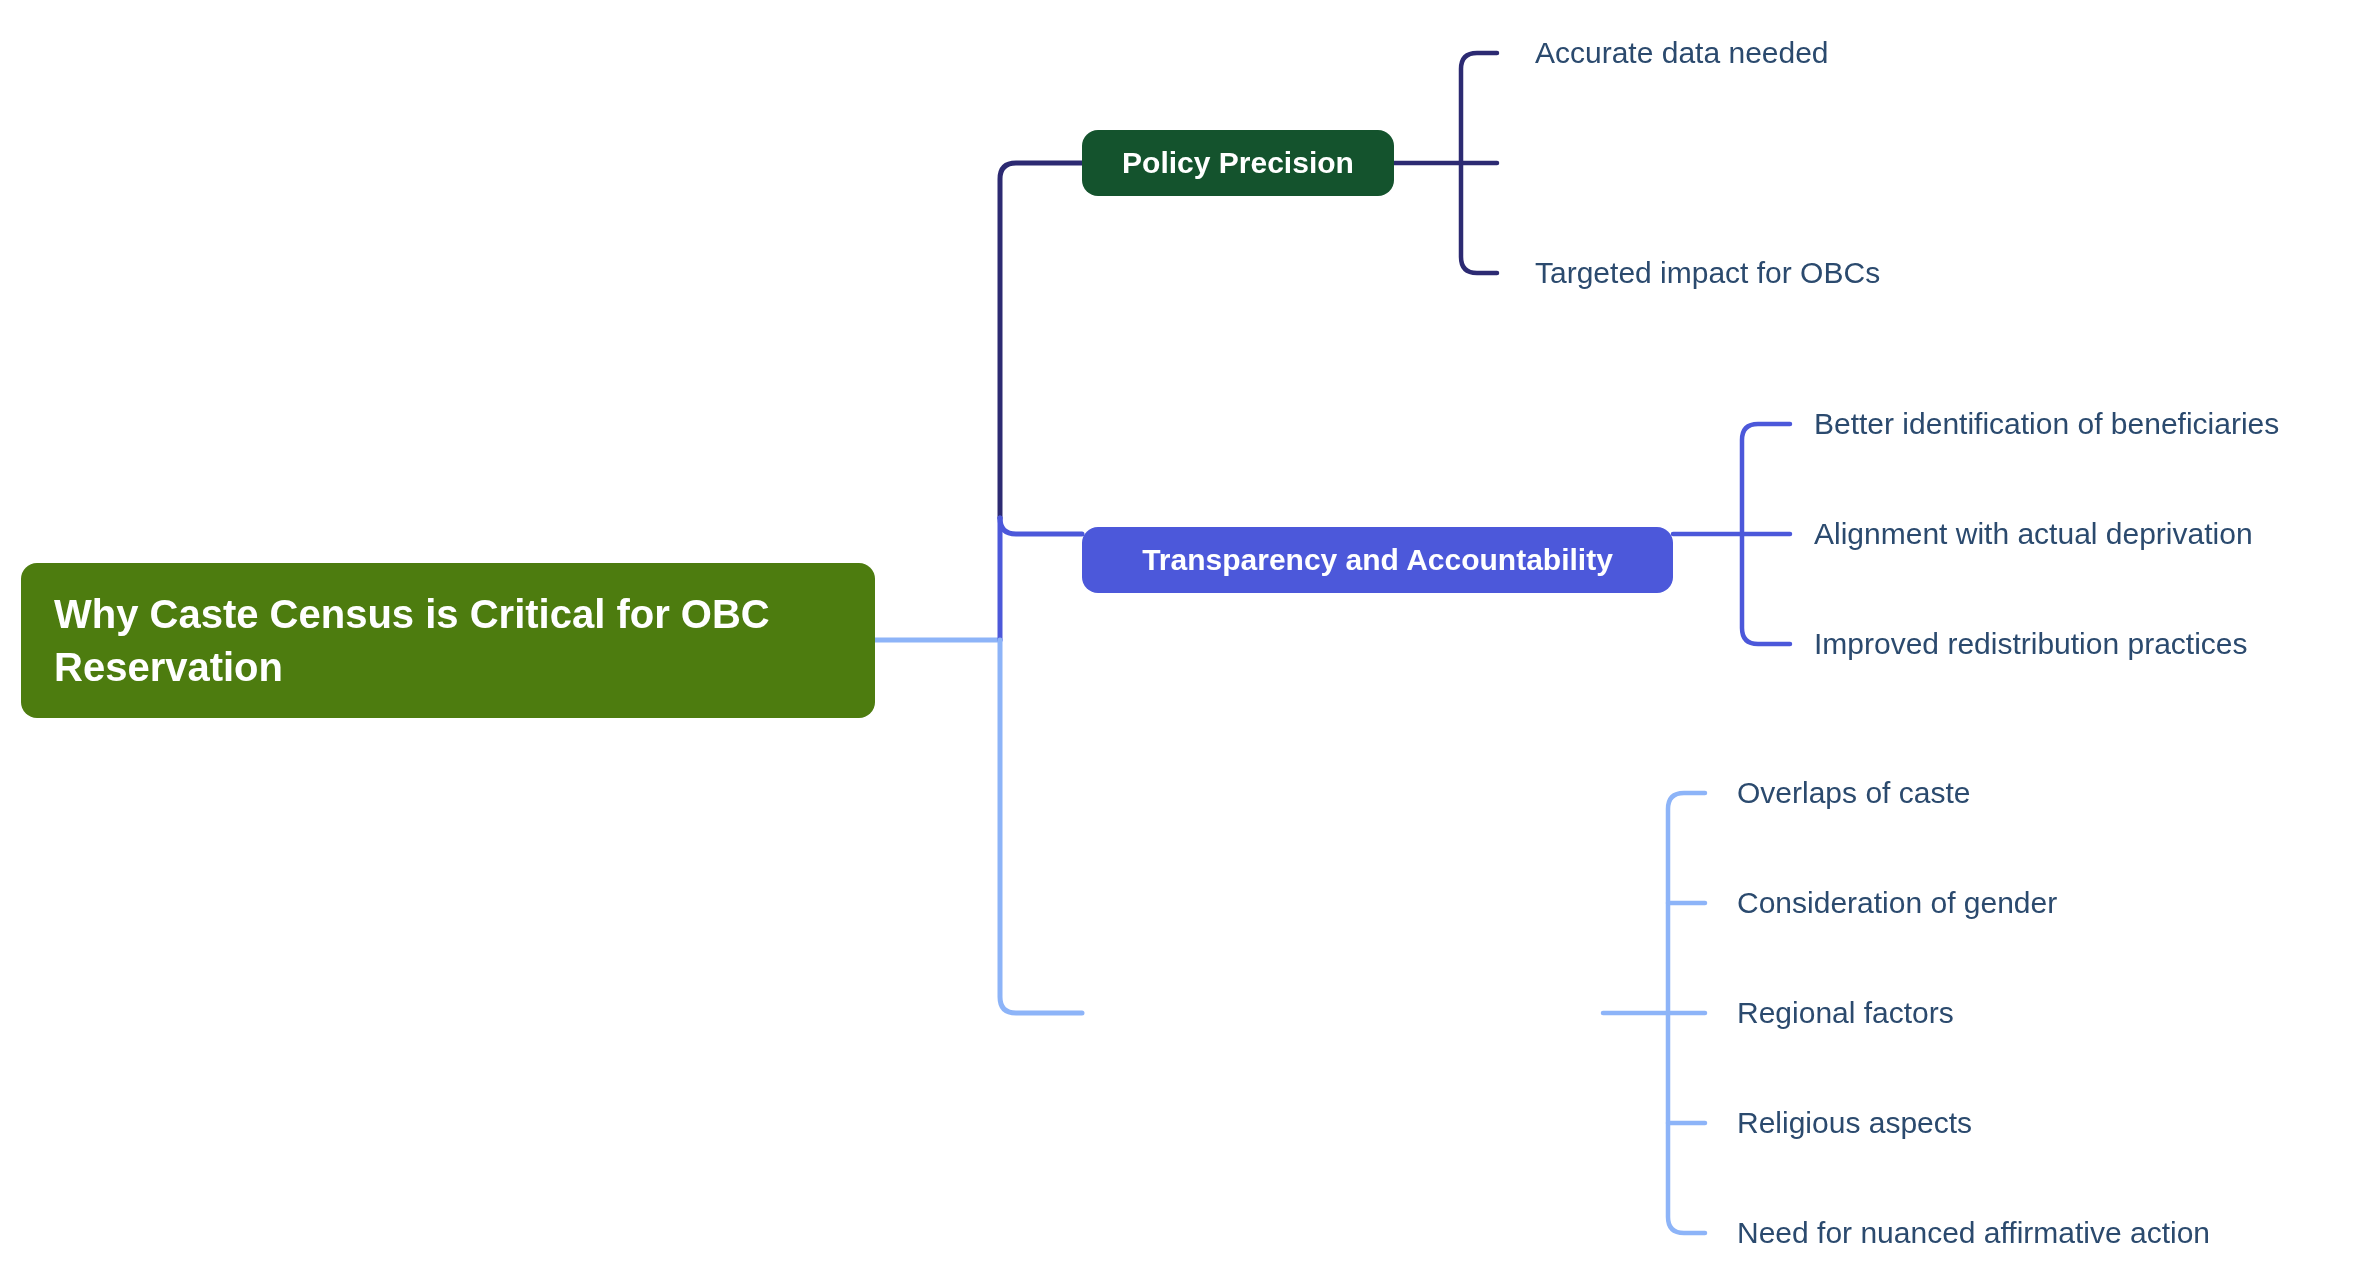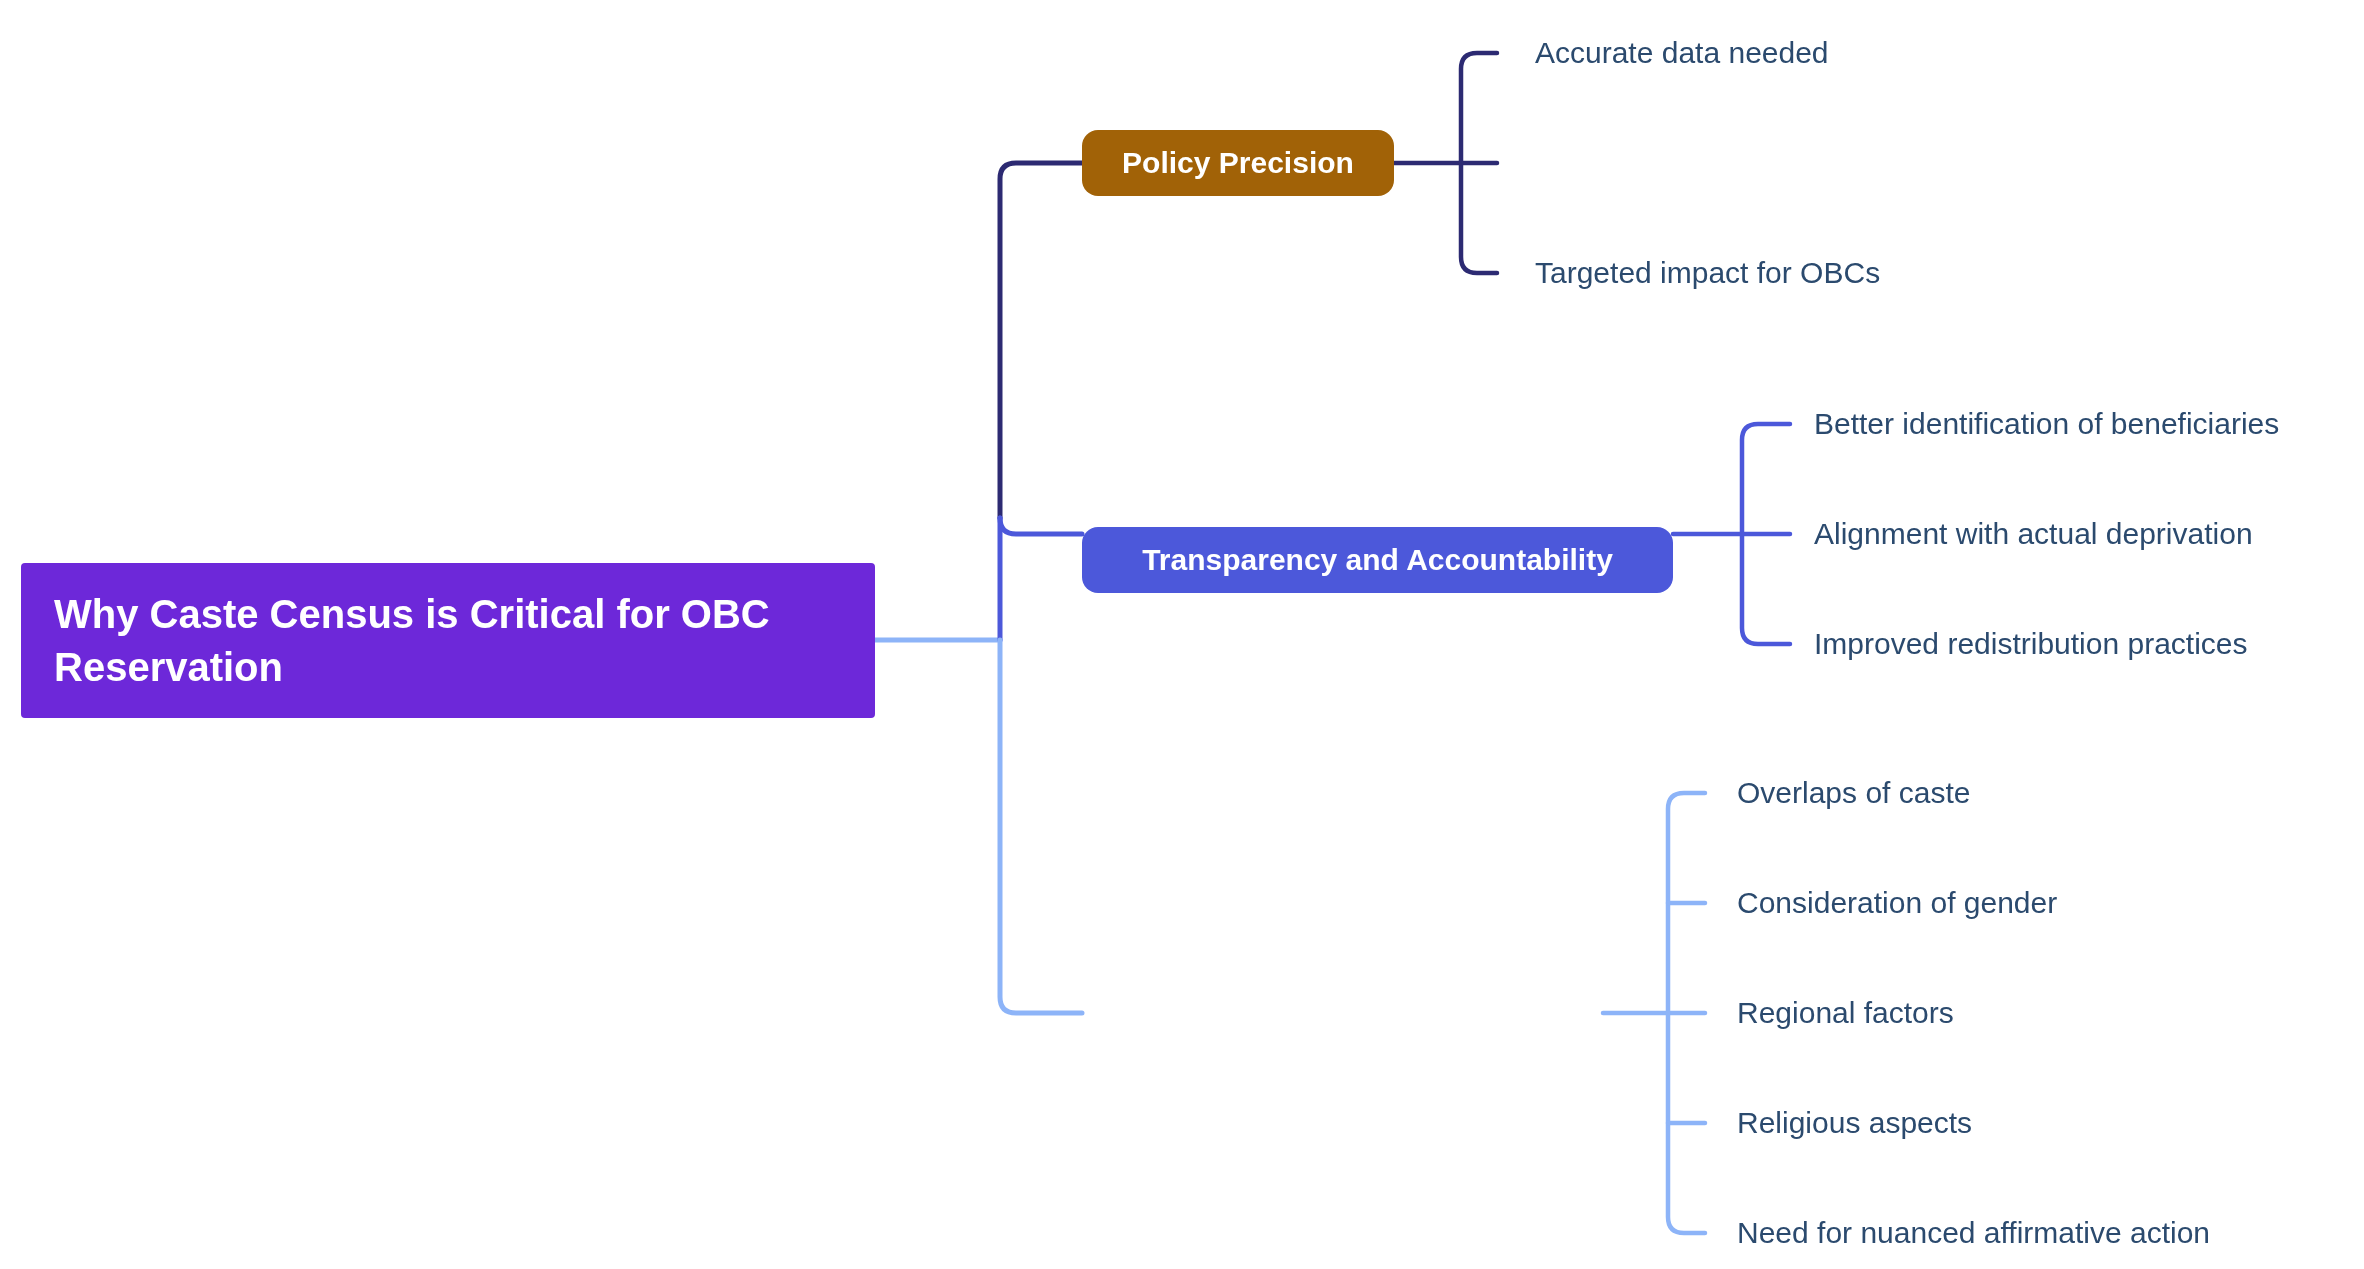--- a/index.html
+++ b/index.html
@@ -32,40 +32,40 @@
     display: flex;
     align-items: center;
     color: #ffffff;
     font-weight: 700;
   }
   .root-node {
     left: 21px;
     top: 563px;
     width: 854px;
     height: 155px;
-    background: #6d28d9;
-    border-radius: 4px;
+    background: #4d7c0f;
+    border-radius: 16px;
     font-size: 40px;
     line-height: 1.32;
     padding: 0 30px 0 33px;
     text-align: left;
   }
   .branch-node {
     left: 1082px;
     height: 66px;
     border-radius: 16px;
     font-size: 30px;
     justify-content: center;
     text-align: center;
     padding: 0 20px;
   }
   .branch-policy {
     top: 130px;
     width: 312px;
-    background: #a16207;
+    background: #14532d;
   }
   .branch-transparency {
     top: 527px;
     width: 591px;
     background: #4c58da;
   }
   .branch-intersectionality {
     top: 980px;
     width: 521px;
     background: #8db4f8;

